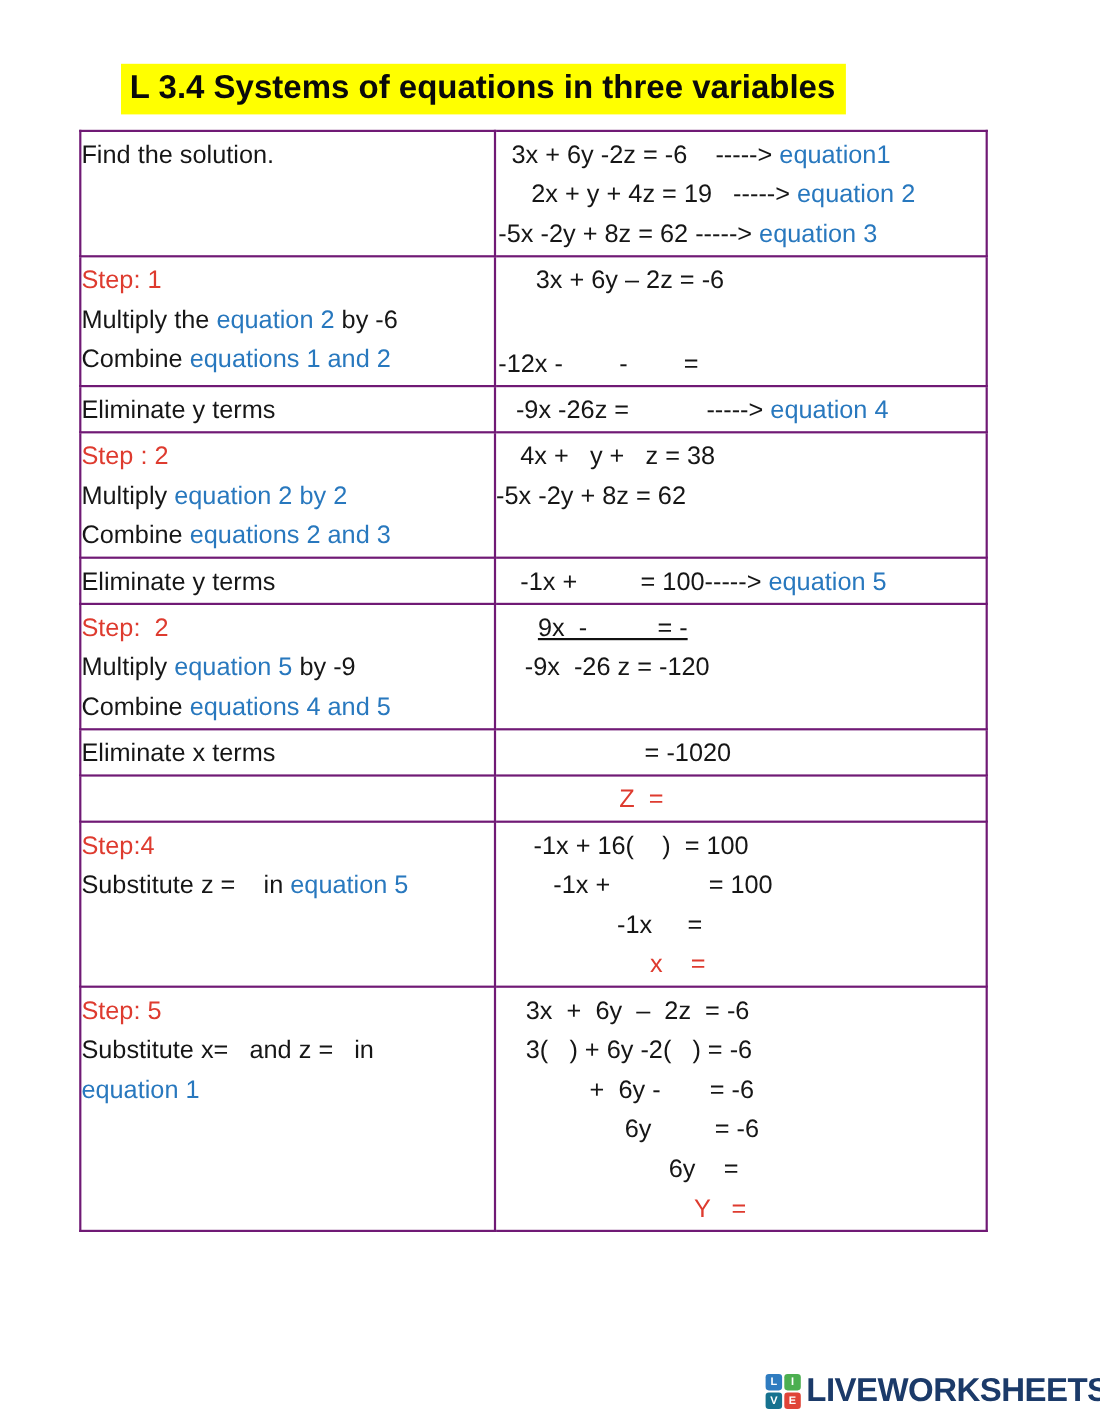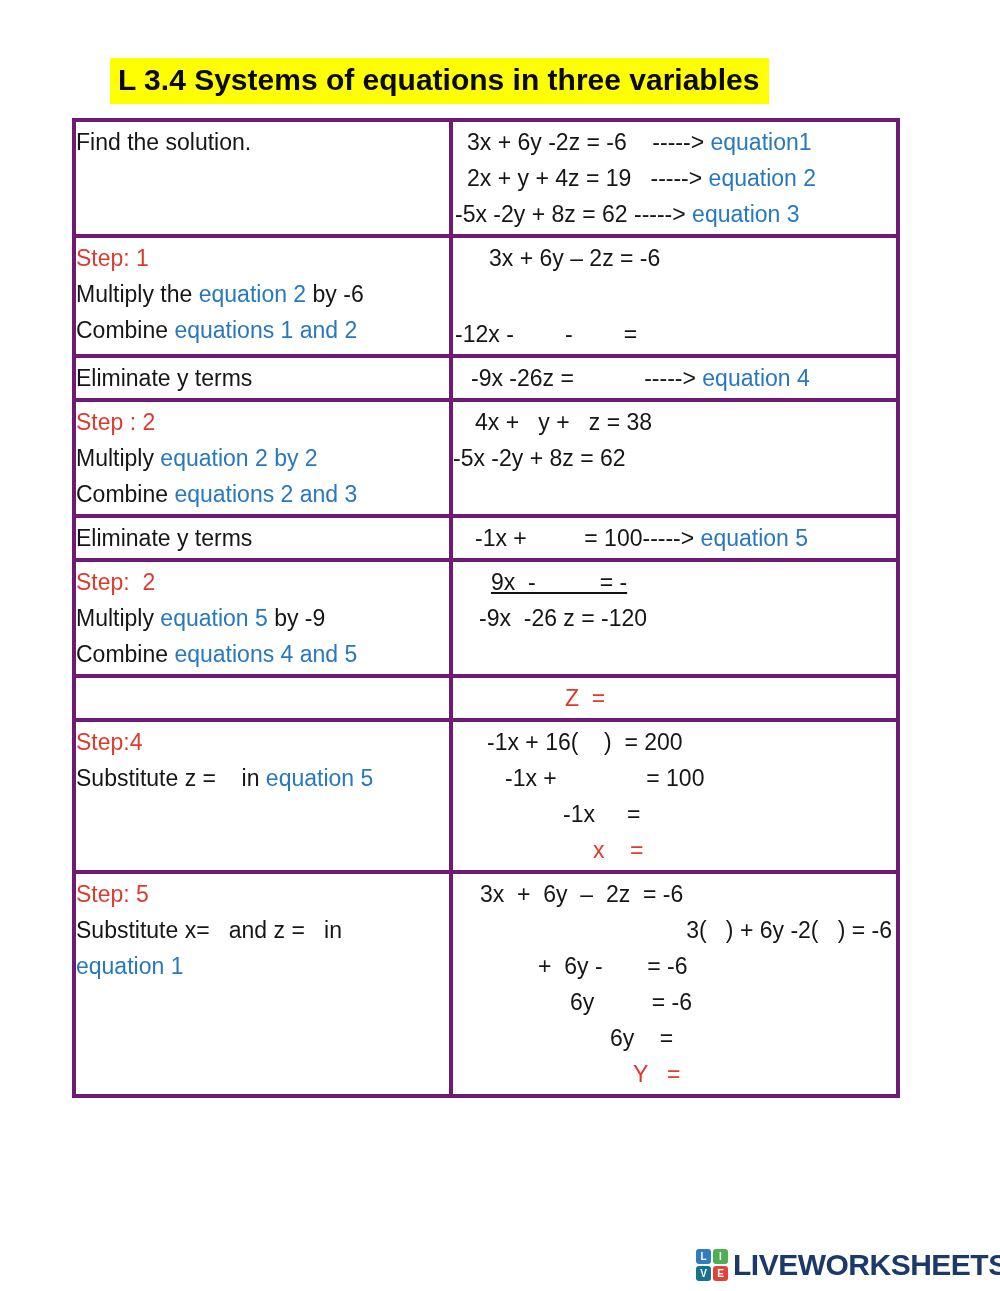--- a/index.html
+++ b/index.html
@@ -22,21 +22,21 @@
   }
   table.worksheet {
     position: absolute;
     left: 72px;
     top: 118px;
     width: 824px;
     border-collapse: collapse;
     table-layout: fixed;
   }
   table.worksheet td {
-    border: 4px solid #701a75;
+    border: 2px solid #701a75;
     vertical-align: top;
     font-size: 23px;
     line-height: 36px;
     padding: 2px 4px 2px 0;
   }
   td.left-cell { padding-left: 12px; }
   td.right-cell { padding-left: 4px; border-radius: 32px; }
   .line { white-space: pre; overflow: hidden; }
   .c-k { color: #161616; }
   .c-b { color: var(--blue, #2878BE); }
@@ -83,21 +83,21 @@
     <col style="width:377px">
     <col style="width:447px">
   </colgroup>
   <tbody>
       <tr>
         <td class="left-cell">
           <div class="line"><span class="c-k">Find the solution.</span></div>
         </td>
         <td class="right-cell">
           <div class="line" style="padding-left: 14px;"><span class="c-k">3x + 6y -2z = -6    -----&gt; </span><span class="c-b">equation1</span></div>
-          <div class="line" style="padding-left: 14px;"><span class="c-k">2x + y + 4z = 19   -----&gt; </span><span class="c-b">equation 2</span></div>
+          <div class="line" style="padding-left: 32px;"><span class="c-k">2x + y + 4z = 19   -----&gt; </span><span class="c-b">equation 2</span></div>
           <div class="line" style="padding-left: 2px;"><span class="c-k">-5x -2y + 8z = 62 -----&gt; </span><span class="c-b">equation 3</span></div>
         </td>
       </tr>
       <tr>
         <td class="left-cell">
           <div class="line"><span class="c-r">Step: 1</span></div>
           <div class="line"><span class="c-k">Multiply the </span><span class="c-b">equation 2</span><span class="c-k"> by -6</span></div>
           <div class="line"><span class="c-k">Combine </span><span class="c-b">equations 1 and 2</span></div>
         </td>
         <td class="right-cell">
@@ -137,46 +137,54 @@
           <div class="line"><span class="c-r">Step:  2</span></div>
           <div class="line"><span class="c-k">Multiply </span><span class="c-b">equation 5</span><span class="c-k"> by -9</span></div>
           <div class="line"><span class="c-k">Combine </span><span class="c-b">equations 4 and 5</span></div>
         </td>
         <td class="right-cell">
           <div class="line" style="padding-left: 38px; text-decoration: underline;"><span class="c-k">9x  -          = -</span></div>
           <div class="line" style="padding-left: 26px;"><span class="c-k">-9x  -26 z = -120</span></div>
         </td>
       </tr>
       <tr>
+        <td class="left-cell">
+          <div class="line"><span class="c-k">Eliminate x terms</span></div>
+        </td>
+        <td class="right-cell">
+          <div class="line" style="padding-left: 135px;"><span class="c-k">= -1020</span></div>
+        </td>
+      </tr>
+      <tr>
         <td class="left-cell"></td>
         <td class="right-cell">
           <div class="line" style="padding-left: 112px;"><span class="c-r">Z  =</span></div>
         </td>
       </tr>
       <tr>
         <td class="left-cell">
           <div class="line"><span class="c-r">Step:4</span></div>
           <div class="line"><span class="c-k">Substitute z =    in </span><span class="c-b">equation 5</span></div>
         </td>
         <td class="right-cell">
-          <div class="line" style="padding-left: 34px;"><span class="c-k">-1x + 16(    )  = 200</span></div>
+          <div class="line" style="padding-left: 34px;"><span class="c-k">-1x + 16(    )  = 100</span></div>
           <div class="line" style="padding-left: 52px;"><span class="c-k">-1x +              = 100</span></div>
           <div class="line" style="padding-left: 110px;"><span class="c-k">-1x     =</span></div>
           <div class="line" style="padding-left: 140px;"><span class="c-r">x    =</span></div>
         </td>
       </tr>
       <tr>
         <td class="left-cell">
           <div class="line"><span class="c-r">Step: 5</span></div>
           <div class="line"><span class="c-k">Substitute x=   and z =   in</span></div>
           <div class="line"><span class="c-b">equation 1</span></div>
         </td>
         <td class="right-cell">
           <div class="line" style="padding-left: 27px;"><span class="c-k">3x  +  6y  –  2z  = -6</span></div>
-          <div class="line" style="padding-left: 27px; text-align: right;"><span class="c-k">3(   ) + 6y -2(   ) = -6</span></div>
+          <div class="line" style="padding-left: 27px;"><span class="c-k">3(   ) + 6y -2(   ) = -6</span></div>
           <div class="line" style="padding-left: 85px;"><span class="c-k">+  6y -       = -6</span></div>
           <div class="line" style="padding-left: 117px;"><span class="c-k">6y         = -6</span></div>
           <div class="line" style="padding-left: 157px;"><span class="c-k">6y    =</span></div>
           <div class="line" style="padding-left: 180px;"><span class="c-r">Y   =</span></div>
         </td>
       </tr>
     </tbody>
 </table>
 
 <div class="footer">

